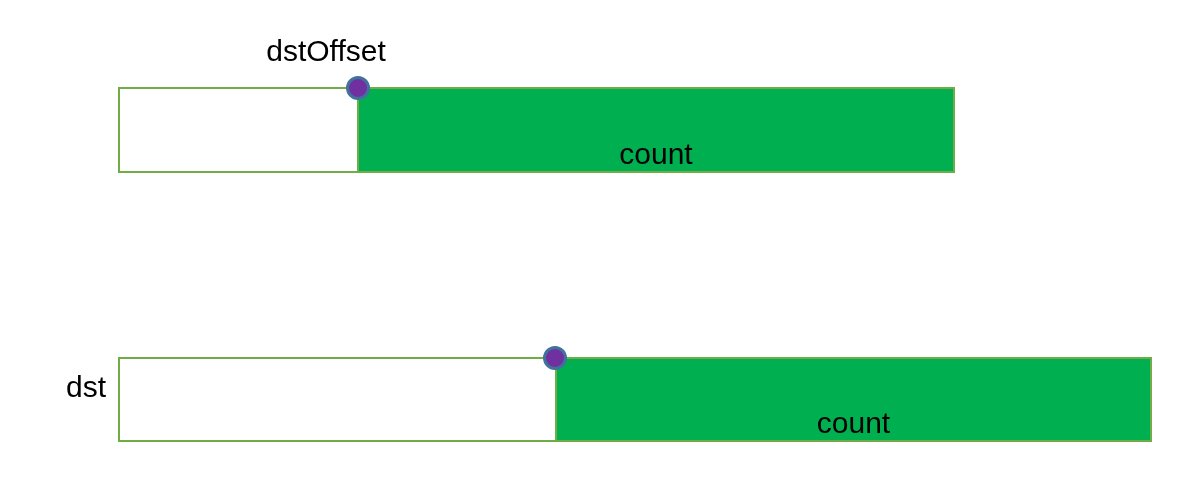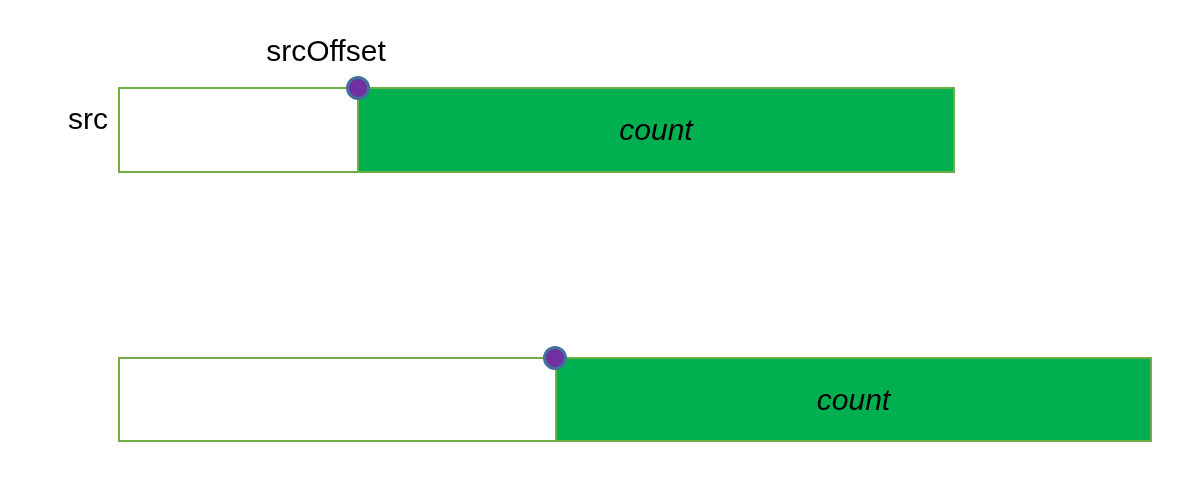--- a/index.html
+++ b/index.html
@@ -46,23 +46,22 @@
   }
   .src-bar { left: 118px; top: 87px; width: 837px; height: 86px; }
   .dst-bar { left: 118px; top: 357px; width: 1034px; height: 85px; }
 
   .segment {
     position: absolute;
     box-sizing: border-box;
     background: var(--segment-fill, #00B050);
     border: 2px solid var(--outline, #70AD47);
     display: flex;
-    align-items: center;
+    align-items: flex-end;
     justify-content: center;
-    font-style: italic;
   }
   .src-segment { left: 357px; top: 87px; width: 598px; height: 86px; }
   .dst-segment { left: 555px; top: 357px; width: 597px; height: 85px; }
 
   .segment-text {
     font-size: 30px;
     line-height: 34px;
     color: var(--text, #000000);
     white-space: nowrap;
   }
@@ -78,32 +77,32 @@
     z-index: 5;
   }
   .src-marker { left: 346px; top: 76px; }
   .dst-marker { left: 543px; top: 346px; }
 </style>
 </head>
 <body>
 
 <div class="canvas">
 
-  <div class="row-label src-label">src</div>
 
-  <div class="offset-label src-offset-label">srcOffset</div>
+  <div class="offset-label src-offset-label">dstOffset</div>
 
   <div class="bar src-bar"></div>
 
   <div class="segment src-segment">
     <span class="segment-text">count</span>
   </div>
 
   <div class="marker src-marker"></div>
 
+  <div class="row-label dst-label">dst</div>
 
 
   <div class="bar dst-bar"></div>
 
   <div class="segment dst-segment">
     <span class="segment-text">count</span>
   </div>
 
   <div class="marker dst-marker"></div>
 

